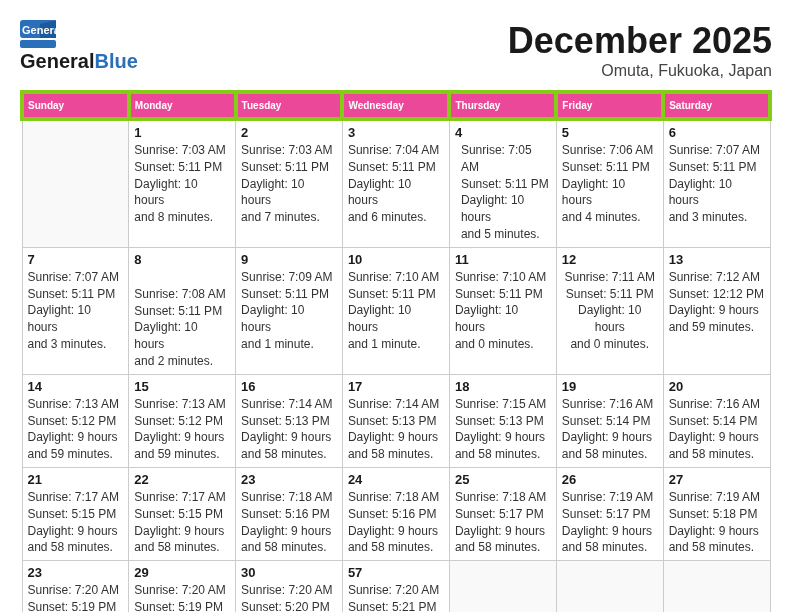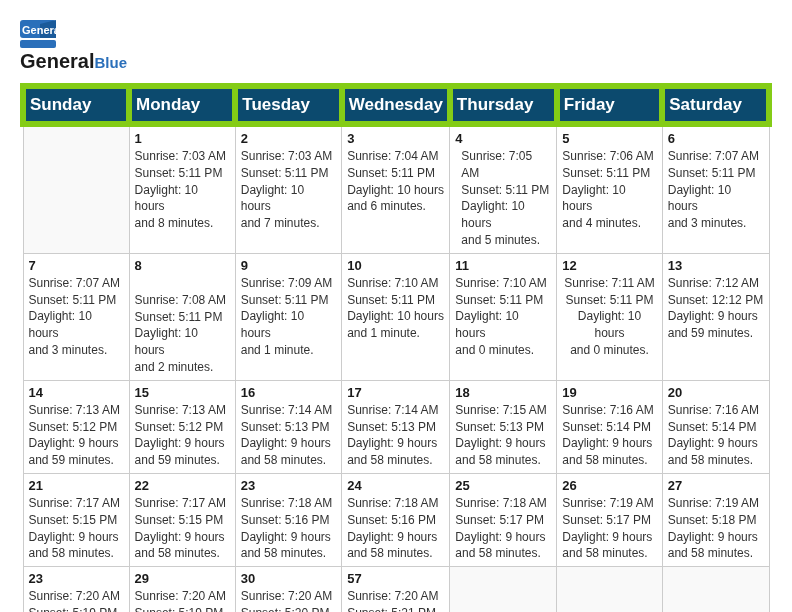--- a/index.html
+++ b/index.html
@@ -37,27 +37,27 @@
     .location {
       font-size: 16px;
       color: #444;
     }
     .calendar {
       width: 100%;
       border-collapse: collapse;
       font-size: 11px;
     }
     .calendar thead tr th {
-      background-color: #0c4a6e;
+      background-color: #ec4899;
       color: #fff;
       padding: 6px 4px;
       text-align: left;
-      font-size: 17px;
+      font-size: 10px;
       font-weight: bold;
-      border: 6px solid #84cc16;
+      border: 4px solid #84cc16;
     }
     .calendar tbody tr td {
       vertical-align: top;
       border: 1px solid #ccc;
       padding: 4px 5px;
       width: 108px;
       min-height: 80px;
     }
     .calendar tbody tr td.empty {
       background: #f9f9f9;
@@ -80,22 +80,26 @@
 <div class="header-area">
   <div class="logo">
     <svg class="logo-icon" viewBox="0 0 36 28">
       <rect x="0" y="0" width="36" height="18" rx="3" fill="#2a6fba"></rect>
       <polygon points="20,4 36,0 36,18 20,18" fill="#1a5a9a"></polygon>
       <rect x="0" y="20" width="36" height="8" rx="2" fill="#2a6fba"></rect>
       <text x="2" y="14" font-size="11" fill="white" font-family="Arial" font-weight="bold">General</text>
     </svg>
     <div style="display:flex; align-items:baseline; gap:0;">
       <span style="font-size:20px; font-weight:bold; color:#1a1a1a;">General</span>
-      <span style="font-size:15px; font-weight:bold; color:#2a6fba;">Blue</span>
+      <span style="font-size:20px; font-weight:bold; color:#2a6fba;">Blue</span>
     </div>
+  </div>
+  <div class="title-area">
+    <div class="month-title">December 2025</div>
+    <div class="location">Omuta, Fukuoka, Japan</div>
   </div>
 </div>
 
 <table class="calendar">
   <thead>
     <tr>
     <th>Sunday</th>
         <th>Monday</th>
         <th>Tuesday</th>
         <th>Wednesday</th>

